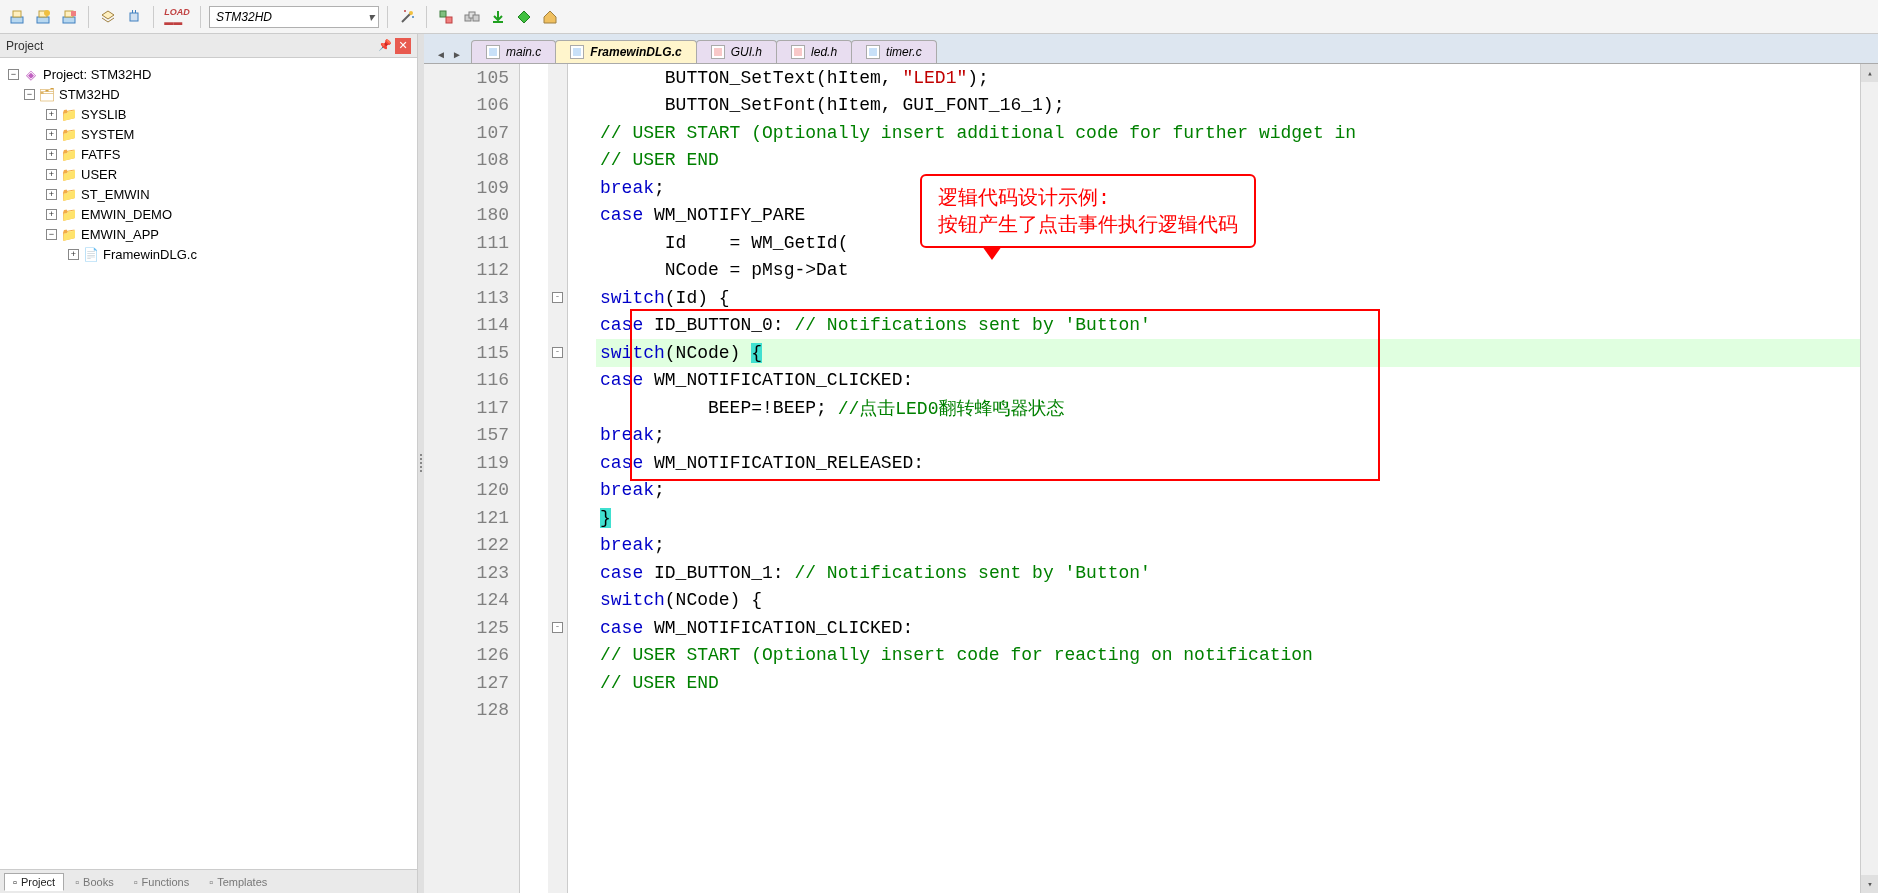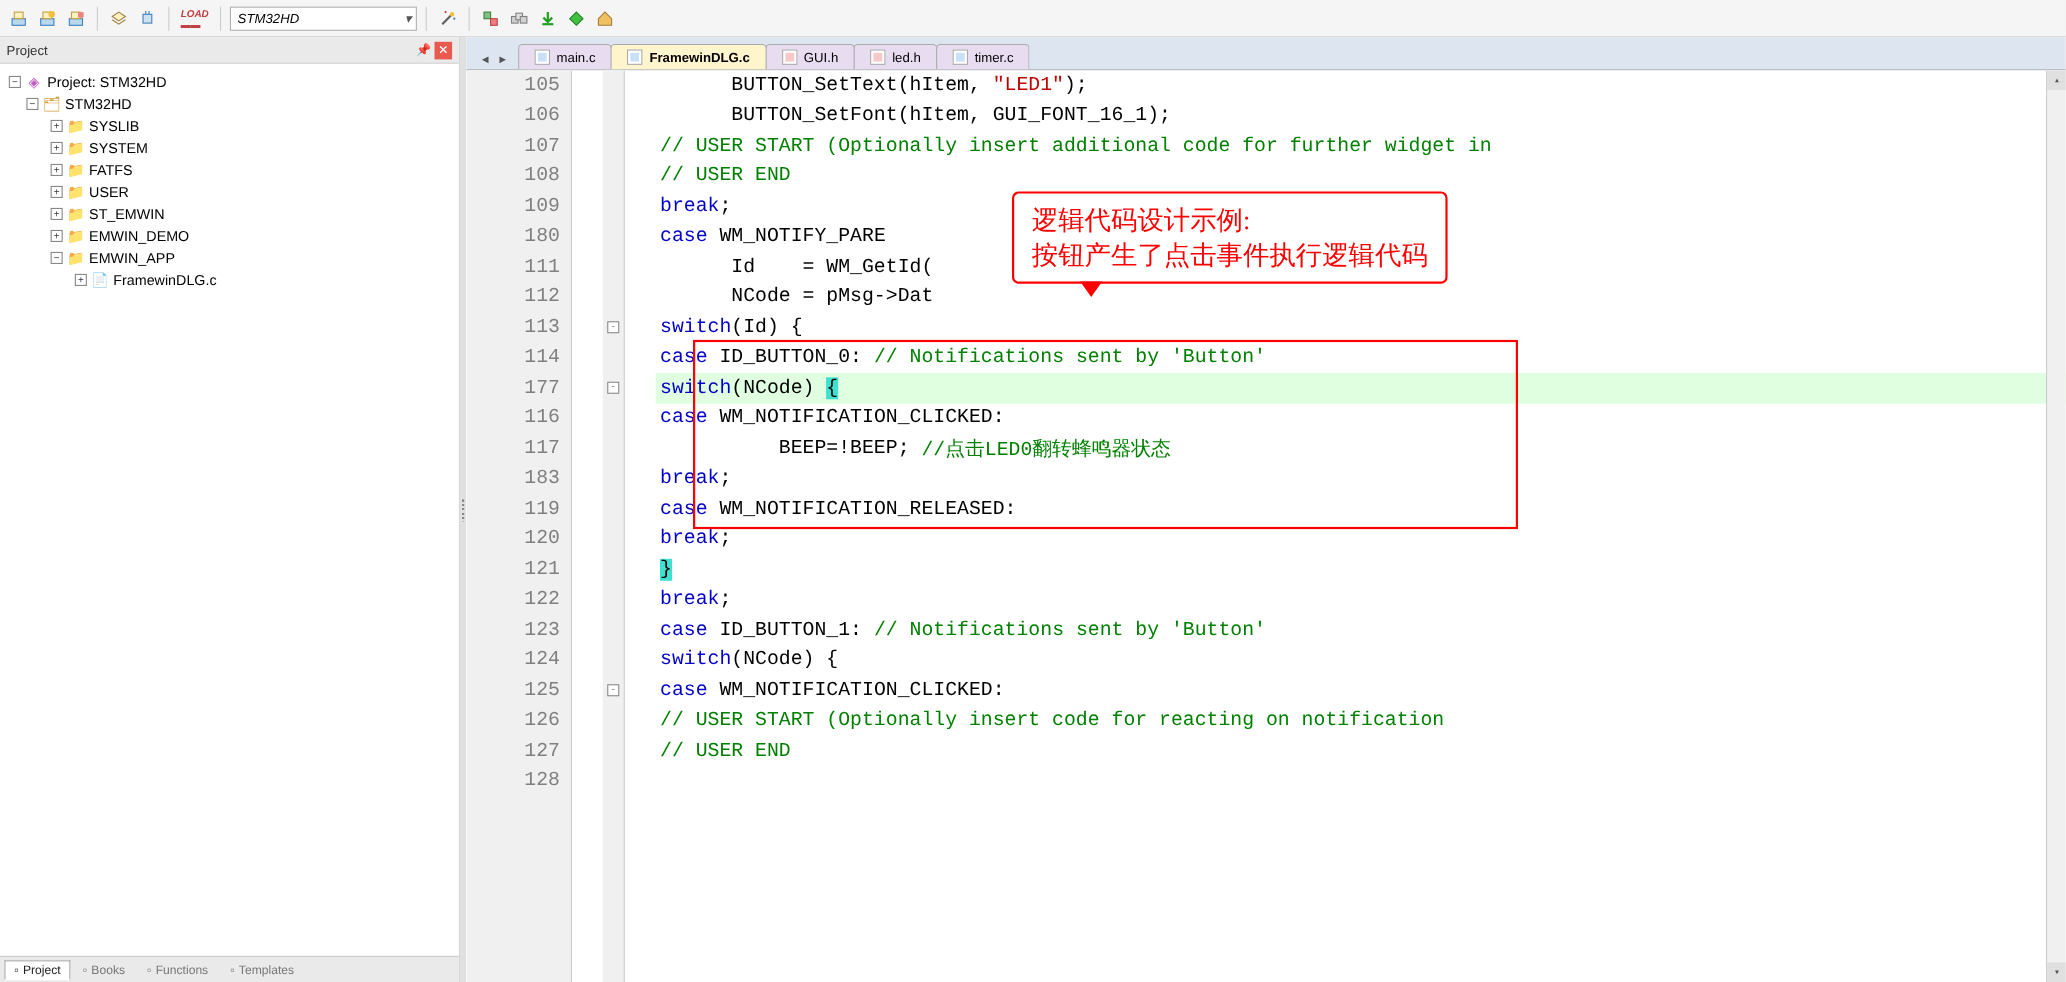--- a/index.html
+++ b/index.html
@@ -186,20 +186,21 @@
       background: #e8ddf0;
       border: 1px solid #aaa;
       border-bottom: none;
       border-radius: 4px 4px 0 0;
       font-size: 12px;
       cursor: pointer;
       display: flex;
       align-items: flex-start;
       gap: 6px;
       margin-left: -1px;
+      font-style: italic;
     }
     .editor-tab.active {
       background: #fff5cc;
       font-weight: bold;
     }
     .editor-tab-nav {
       display: flex;
       margin-right: 8px;
       gap: 2px;
     }
@@ -286,23 +287,23 @@
     .kw { color: #0000c8; }
     .str { color: #c00000; }
     .cmt { color: #008000; }
     .brace-hl { background: #40e0d0; }
     .annotation-box {
       position: absolute;
       border: 2px solid #ff0000;
       background: rgba(255,255,255,0.95);
       border-radius: 6px;
       padding: 8px 16px;
-      font-size: 24px;
+      font-size: 20px;
       color: #ff0000;
-      font-family: Liberation Serif, serif;
+      font-family: Liberation Mono, monospace;
       z-index: 10;
     }
     .annotation-tail {
       position: absolute;
       width: 0;
       height: 0;
       border-left: 10px solid transparent;
       border-right: 10px solid transparent;
       border-top: 14px solid #ff0000;
     }
@@ -553,24 +554,24 @@
           <div class="line-number">105</div>
           <div class="line-number">106</div>
           <div class="line-number">107</div>
           <div class="line-number">108</div>
           <div class="line-number">109</div>
           <div class="line-number">180</div>
           <div class="line-number">111</div>
           <div class="line-number">112</div>
           <div class="line-number">113</div>
           <div class="line-number">114</div>
-          <div class="line-number">177</div>
+          <div class="line-number">115</div>
           <div class="line-number">116</div>
           <div class="line-number">117</div>
-          <div class="line-number">183</div>
+          <div class="line-number">157</div>
           <div class="line-number">119</div>
           <div class="line-number">120</div>
           <div class="line-number">121</div>
           <div class="line-number">122</div>
           <div class="line-number">123</div>
           <div class="line-number">124</div>
           <div class="line-number">125</div>
           <div class="line-number">126</div>
           <div class="line-number">127</div>
           <div class="line-number">128</div>

